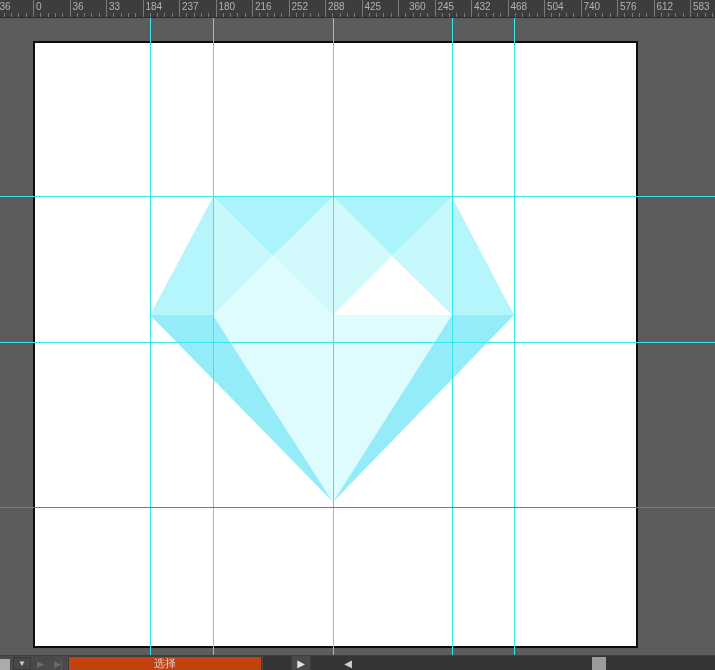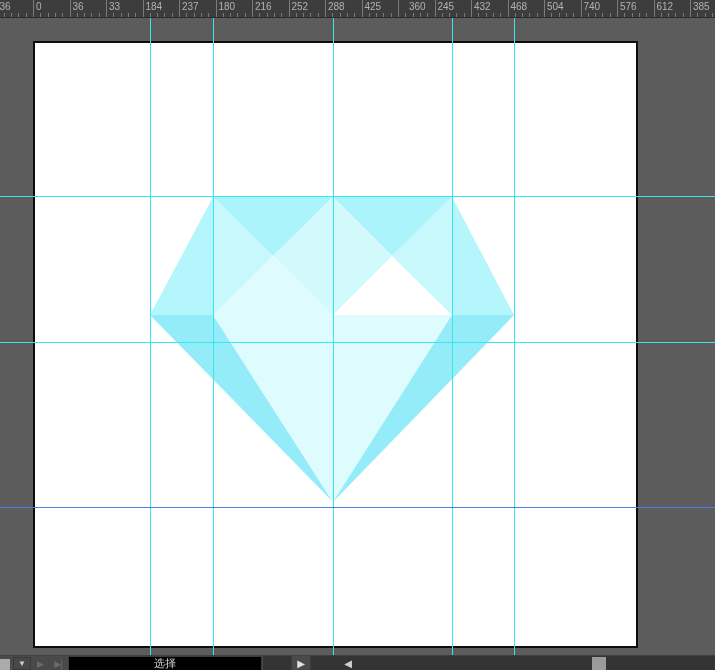--- a/index.html
+++ b/index.html
@@ -21,21 +21,21 @@
   
   .statusbar{position:absolute;left:0;top:655px;width:715px;height:15px;background:#4a4a4a;
              border-top:1px solid #3f3f3f;z-index:50;box-sizing:border-box;}
   .sb{position:absolute;display:flex;align-items:center;justify-content:center;box-sizing:border-box;}
   .sb-corner{left:0;top:3px;width:10px;height:12px;background:#ababab;}
   .sb-drop{left:13px;top:1px;width:18px;height:13px;background:#484848;border:1px solid #3a3a3a;}
   .sb-drop span{font-size:8px;color:#cfcfcf;line-height:1;}
   .sb-dim{color:#6b6b6b;font-size:9px;top:2px;height:12px;}
   .sb-play{left:33px;width:15px;}
   .sb-step{left:49px;width:18px;letter-spacing:-1px;}
-  .sb-field{left:68px;top:0;width:194px;height:15px;background:#000000;
+  .sb-field{left:68px;top:0;width:194px;height:15px;background:#c2410c;
             border:1px solid #3c3c3c;}
   .sb-field span{font-size:11px;color:#d9d9d9;line-height:1;}
   .sb-darktrack{left:263px;top:0;width:452px;height:15px;background:#343434;}
   .sb-next{left:291px;top:0;width:20px;height:15px;background:#4a4a4a;
            border-left:1px solid #3c3c3c;border-right:1px solid #3c3c3c;}
   .sb-next span{font-size:10px;color:#e2e2e2;line-height:1;}
   .sb-prev{left:340px;top:1px;width:16px;height:13px;}
   .sb-prev span{font-size:10px;color:#d0d0d0;line-height:1;}
   .sb-thumb{left:592px;top:1px;width:14px;height:13px;background:#9b9b9b;}
 </style>
@@ -152,21 +152,21 @@
       <div class="tick-minor" style="left: 631.6px;"></div>
       <div class="tick-minor" style="left: 638.9px;"></div>
       <div class="tick-minor" style="left: 646.2px;"></div>
       <div class="tick-major" style="left: 653.5px;"></div>
       <span class="ruler-label" style="left: 656.5px;">612</span>
       <div class="tick-minor" style="left: 660.8px;"></div>
       <div class="tick-minor" style="left: 668.1px;"></div>
       <div class="tick-minor" style="left: 675.4px;"></div>
       <div class="tick-minor" style="left: 682.7px;"></div>
       <div class="tick-major" style="left: 690px;"></div>
-      <span class="ruler-label" style="left: 693px;">385</span>
+      <span class="ruler-label" style="left: 693px;">583</span>
       <div class="tick-minor" style="left: 697.3px;"></div>
       <div class="tick-minor" style="left: 704.6px;"></div>
       <div class="tick-minor" style="left: 711.9px;"></div>
     </div>
 
   <div class="canvas" style="left: 33px; top: 41px; width: 601px; height: 603px; background: rgb(255, 255, 255); border: 2px solid rgb(12, 12, 12);"></div>
 
   <svg class="art" width="715" height="670" viewBox="0 0 715 670">
       <polygon points="213,197 150,315 213,315" fill="#b5f6fd"></polygon>
       <polygon points="213,197 333,197 273,256" fill="#abf4fb"></polygon>

